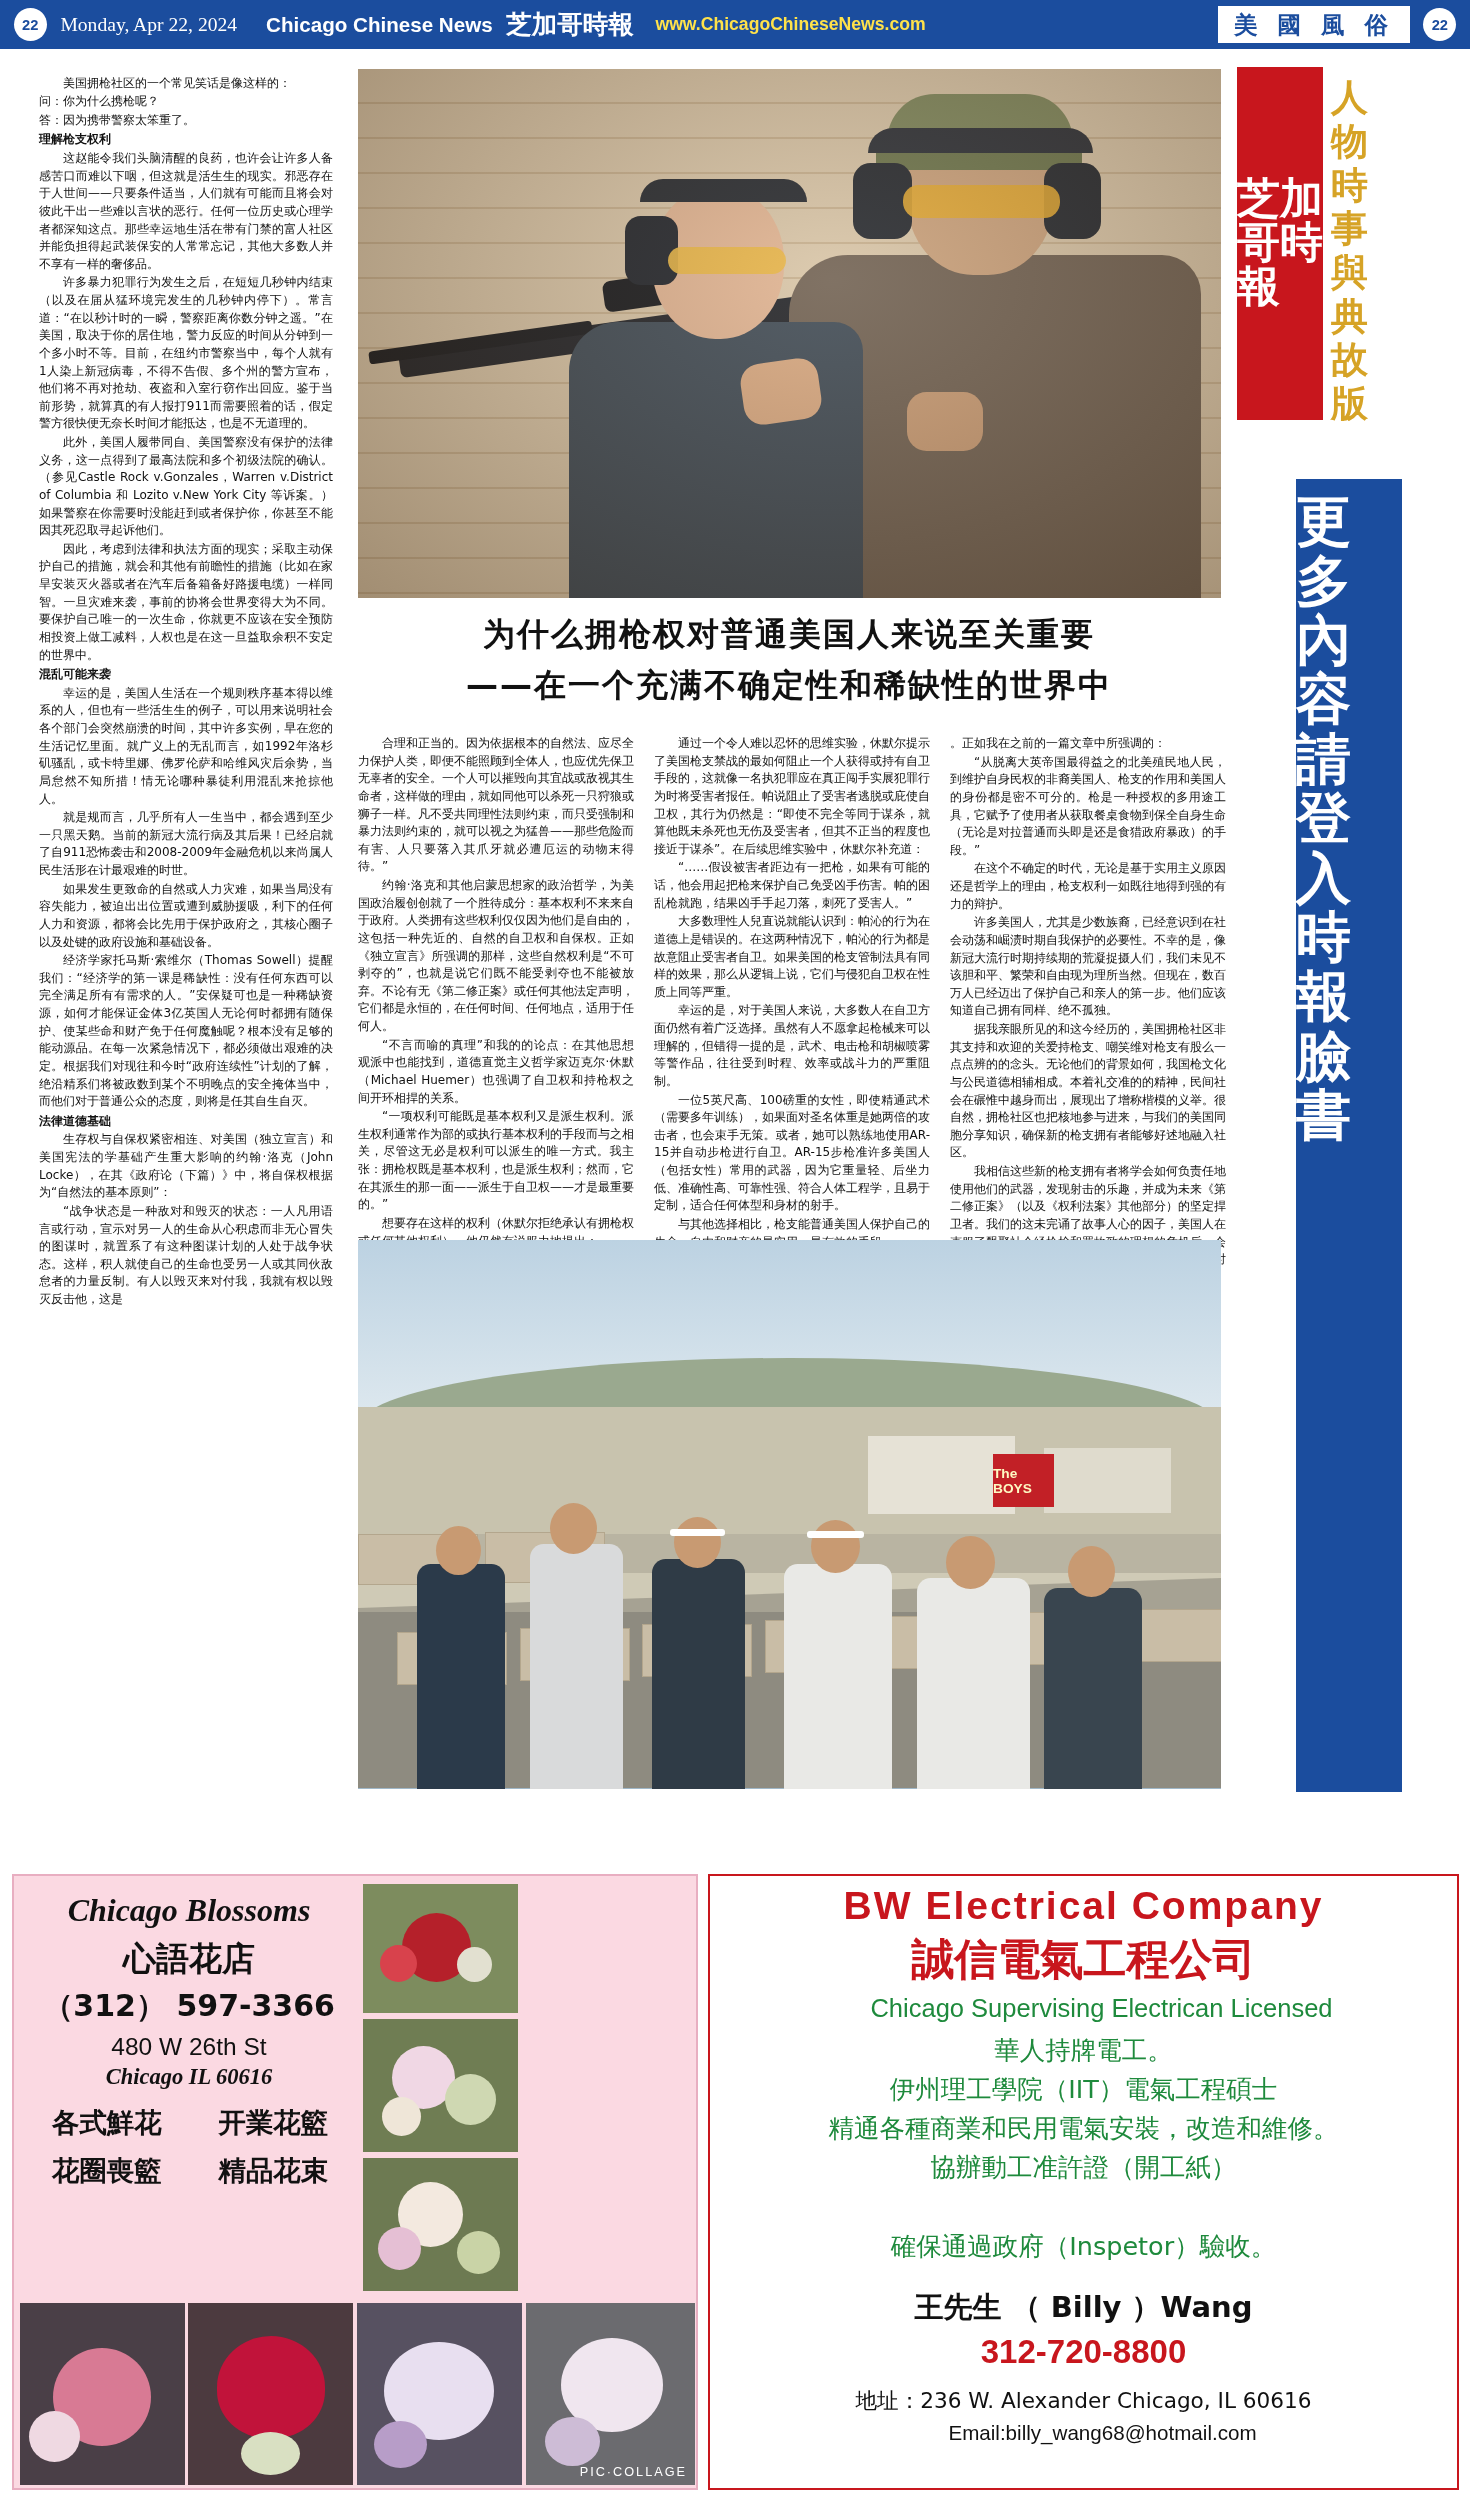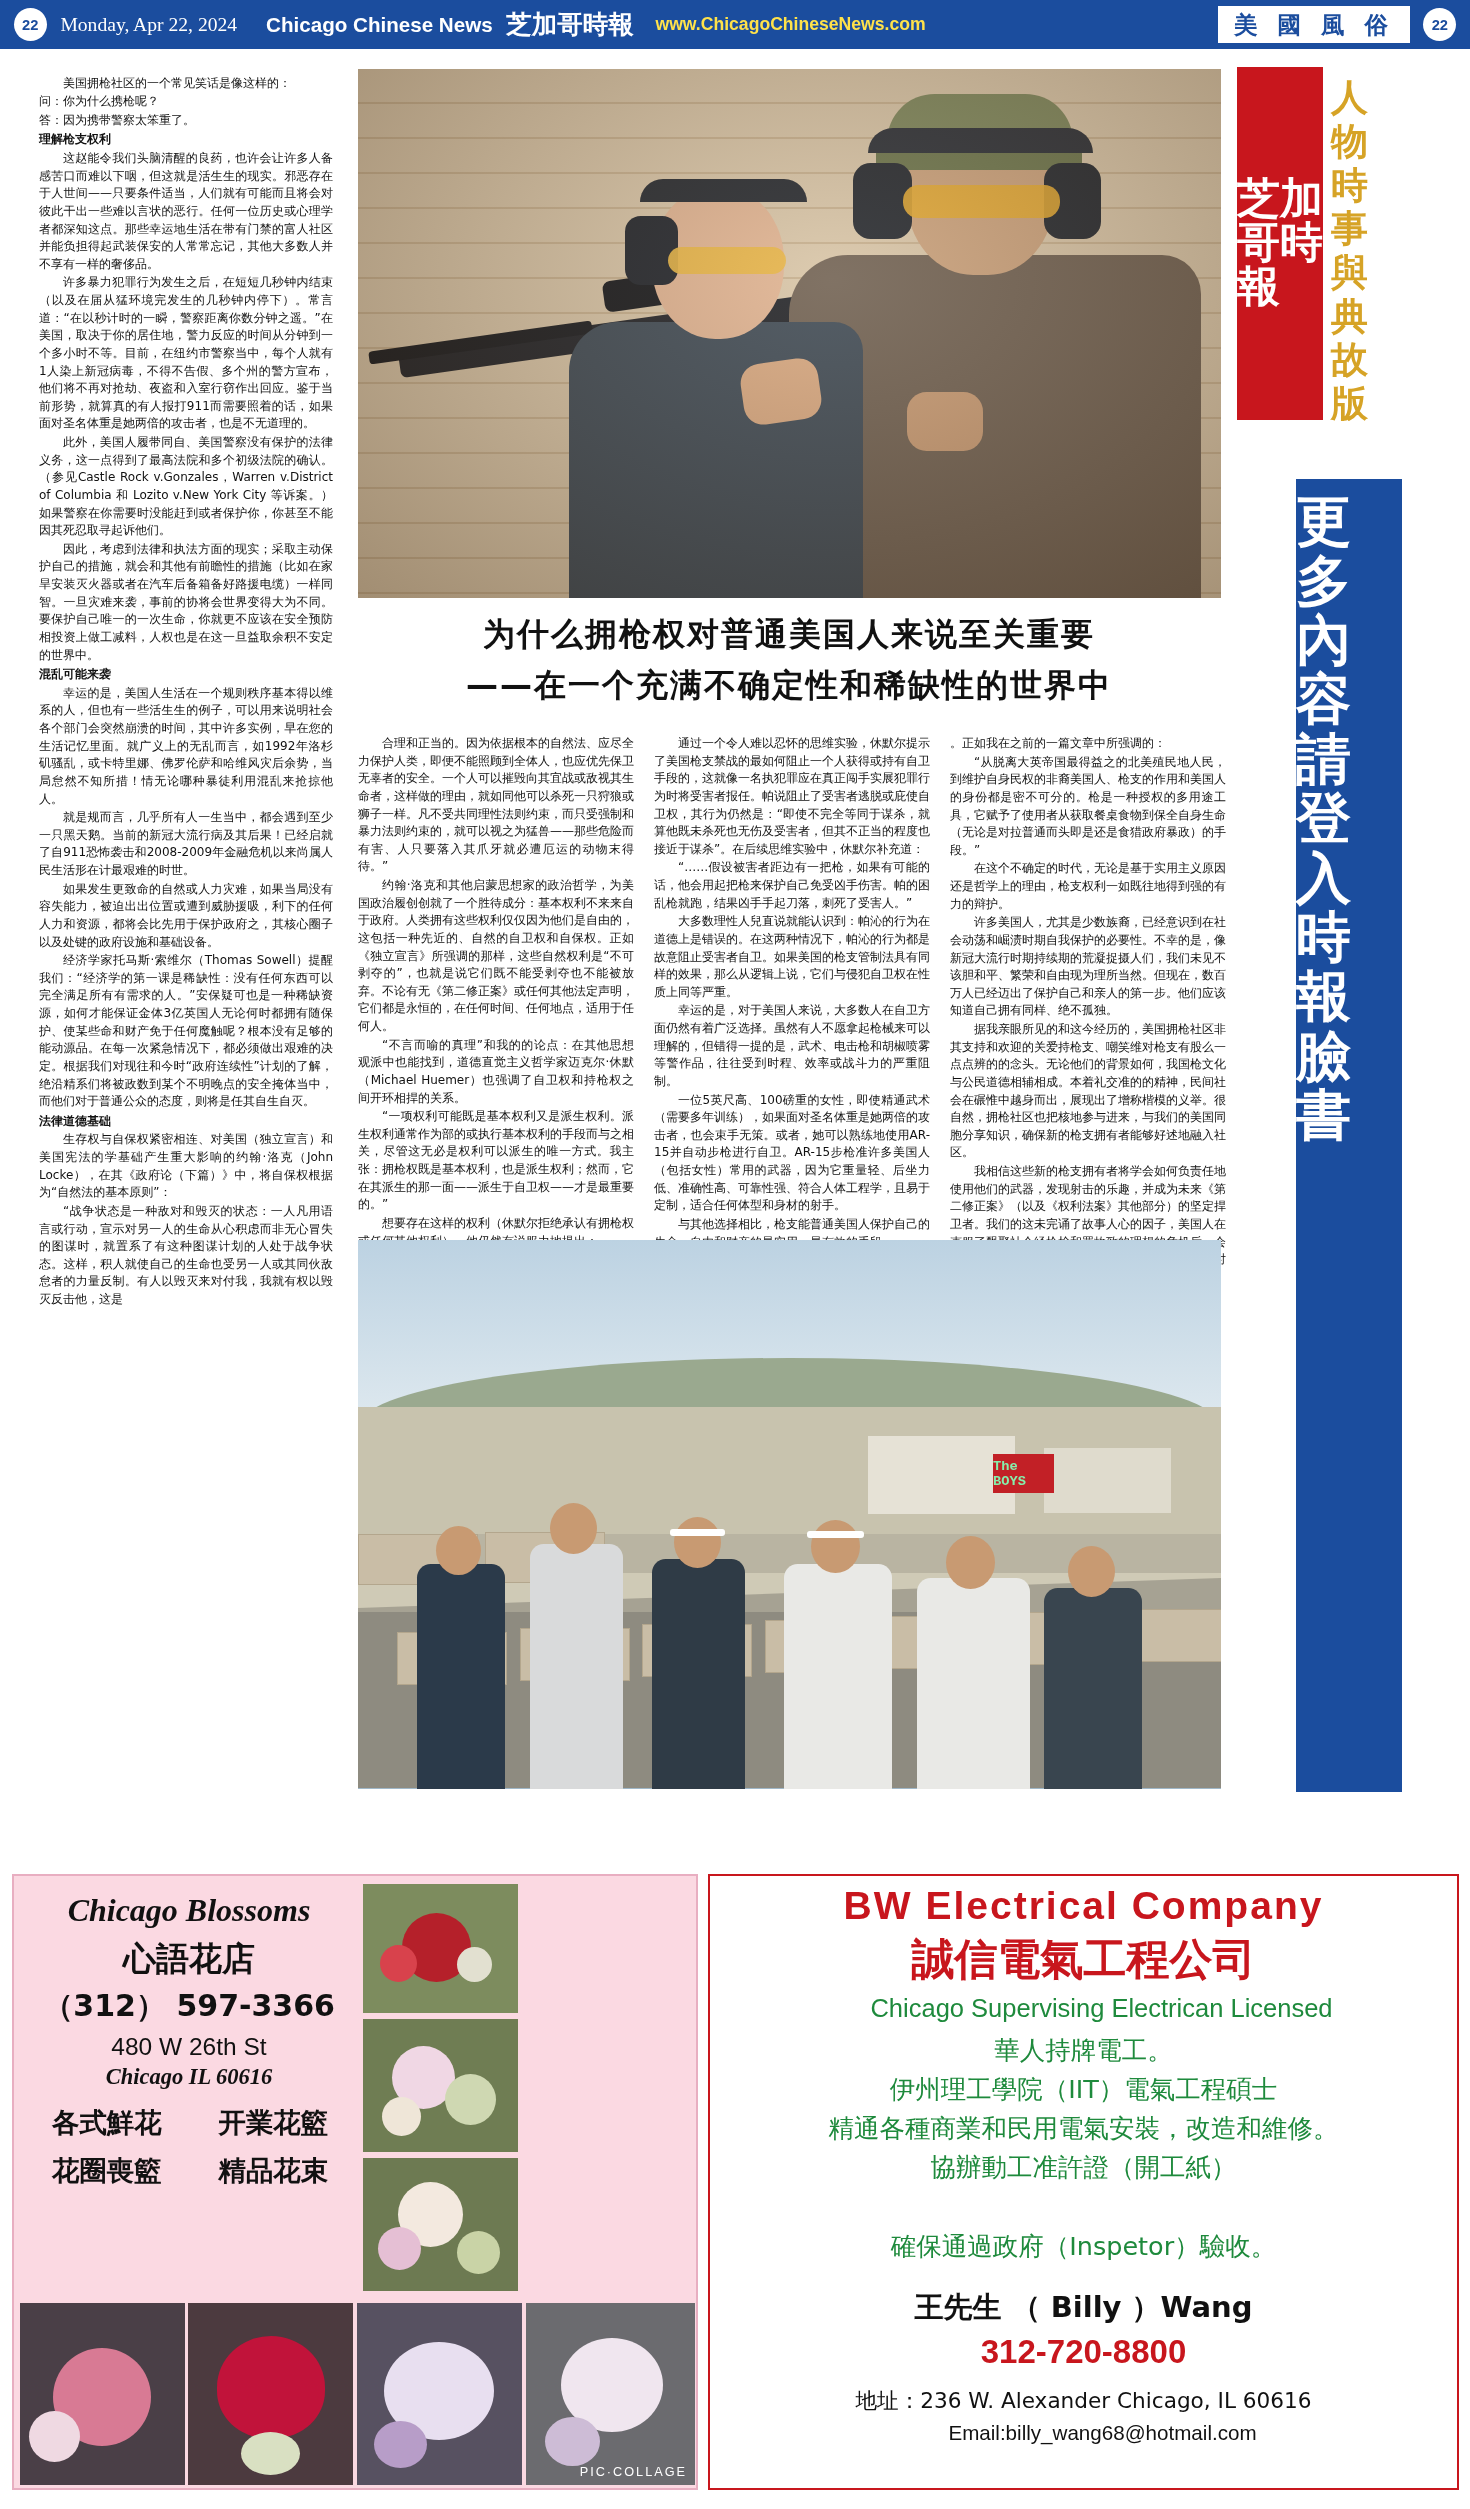--- a/index.html
+++ b/index.html
@@ -65,21 +65,21 @@
 
   
   .photo2{position:absolute;left:358px;top:1191px;width:863px;height:549px;overflow:hidden;background:#9fb7c8;}
   .ph2-sky{position:absolute;left:0;top:0;width:863px;height:186px;background:linear-gradient(#bcd2e2,#dfe9ef);}
   .ph2-hills{position:absolute;left:0;top:118px;width:863px;height:69px;background:#9aa98f;border-radius:50% 50% 0 0 / 100% 100% 0 0;}
   .ph2-town{position:absolute;left:0;top:167px;width:863px;height:196px;background:#c8c3ae;}
   .ph2-road{position:absolute;left:0;top:294px;width:863px;height:69px;background:#b9b4a2;}
   .ph2-lot{position:absolute;left:0;top:333px;width:863px;height:88px;background:#cfcab6;}
   .ph2-bldg1{position:absolute;left:510px;top:196px;width:147px;height:78px;background:#e6e2d6;}
   .ph2-bldg2{position:absolute;left:686px;top:208px;width:127px;height:65px;background:#dfdbcd;}
-  .ph2-sign{position:absolute;left:635px;top:214px;width:61px;height:39px;background:#c22026;color:#86efac;font-size:13.7px;font-weight:bold;display:flex;align-items:center;justify-content:center;font-family:Liberation Mono, monospace;}
+  .ph2-sign{position:absolute;left:635px;top:214px;width:61px;height:53px;background:#c22026;color:#fef9c3;font-size:13.7px;font-weight:bold;display:flex;align-items:center;justify-content:center;font-family:Liberation Sans, sans-serif;}
   .ph2-roof{position:absolute;left:0;top:372px;width:863px;height:176px;background:#8e8b80;}
   .ph2-parapet{position:absolute;left:0;top:353px;width:863px;height:59px;background:#a6a293;transform:skewY(-2deg);}
   .ph2-person{position:absolute;bottom:0;background:#2b3a4a;border-radius:13.7px 13.7px 0 0;}
   .ph2-white{background:#e9e9e6;}
   .ph2-head{position:absolute;border-radius:50%;background:#c89a72;}
   .ph2-band{position:absolute;height:6.9px;background:#fff;border-radius:2.9px;}
   .ph2-bar{position:absolute;background:#c9bda6;border:1px solid #b3a68d;}
 
   
   .vbanner{position:absolute;left:1237px;top:17.6px;width:208px;height:1735px;}
@@ -129,21 +129,21 @@
   </div>
 
   <div class="body-area">
 
     <div class="col-a">
       <p>美国拥枪社区的一个常见笑话是像这样的：</p>
       <p class="nohead">问：你为什么携枪呢？</p>
       <p class="nohead">答：因为携带警察太笨重了。</p>
       <p class="sub">理解枪支权利</p>
       <p>这赵能令我们头脑清醒的良药，也许会让许多人备感苦口而难以下咽，但这就是活生生的现实。邪恶存在于人世间——只要条件适当，人们就有可能而且将会对彼此干出一些难以言状的恶行。任何一位历史或心理学者都深知这点。那些幸运地生活在带有门禁的富人社区并能负担得起武装保安的人常常忘记，其他大多数人并不享有一样的奢侈品。</p>
-      <p>许多暴力犯罪行为发生之后，在短短几秒钟内结束（以及在届从猛环境完发生的几秒钟内停下）。常言道：“在以秒计时的一瞬，警察距离你数分钟之遥。”在美国，取决于你的居住地，警力反应的时间从分钟到一个多小时不等。目前，在纽约市警察当中，每个人就有1人染上新冠病毒，不得不告假、多个州的警方宣布，他们将不再对抢劫、夜盗和入室行窃作出回应。鉴于当前形势，就算真的有人报打911而需要照着的话，如果面对圣名体重是她两倍的攻击者，也是不无道理的。</p>
+      <p>许多暴力犯罪行为发生之后，在短短几秒钟内结束（以及在届从猛环境完发生的几秒钟内停下）。常言道：“在以秒计时的一瞬，警察距离你数分钟之遥。”在美国，取决于你的居住地，警力反应的时间从分钟到一个多小时不等。目前，在纽约市警察当中，每个人就有1人染上新冠病毒，不得不告假、多个州的警方宣布，他们将不再对抢劫、夜盗和入室行窃作出回应。鉴于当前形势，就算真的有人报打911而需要照着的话，假定警方很快便无奈长时间才能抵达，也是不无道理的。</p>
       <p>此外，美国人履带同自、美国警察没有保护的法律义务，这一点得到了最高法院和多个初级法院的确认。（参见Castle Rock v.Gonzales，Warren v.District of Columbia 和 Lozito v.New York City 等诉案。）如果警察在你需要时没能赶到或者保护你，你甚至不能因其死忍取寻起诉他们。</p>
       <p>因此，考虑到法律和执法方面的现实；采取主动保护自己的措施，就会和其他有前瞻性的措施（比如在家旱安装灭火器或者在汽车后备箱备好路援电缆）一样同智。一旦灾难来袭，事前的协将会世界变得大为不同。要保护自己唯一的一次生命，你就更不应该在安全预防相投资上做工减料，人权也是在这一旦益取余积不安定的世界中。</p>
       <p class="sub">混乱可能来袭</p>
       <p>幸运的是，美国人生活在一个规则秩序基本得以维系的人，但也有一些活生生的例子，可以用来说明社会各个部门会突然崩溃的时间，其中许多实例，早在您的生活记忆里面。就广义上的无乱而言，如1992年洛杉矶骚乱，或卡特里娜、佛罗伦萨和哈维风灾后余势，当局怠然不知所措！情无论哪种暴徒利用混乱来抢掠他人。</p>
       <p>就是规而言，几乎所有人一生当中，都会遇到至少一只黑天鹅。当前的新冠大流行病及其后果！已经启就了自911恐怖袭击和2008-2009年金融危机以来尚属人民生活形在计最艰难的时世。</p>
       <p>如果发生更致命的自然或人力灾难，如果当局没有容失能力，被迫出出位置或遭到威胁援吸，利下的任何人力和资源，都将会比先用于保护政府之，其核心圈子以及处键的政府设施和基础设备。</p>
       <p>经济学家托马斯·索维尔（Thomas Sowell）提醒我们：“经济学的第一课是稀缺性：没有任何东西可以完全满足所有有需求的人。”安保疑可也是一种稀缺资源，如何才能保证金体3亿英国人无论何时都拥有随保护、使某些命和财产免于任何魔触呢？根本没有足够的能动源品。在每一次紧急情况下，都必须做出艰难的决定。根据我们对现往和今时“政府连续性”计划的了解，绝沿精系们将被政数到某个不明晚点的安全掩体当中，而他们对于普通公众的态度，则将是任其自生自灭。</p>
       <p class="sub">法律道德基础</p>
       <p>生存权与自保权紧密相连、对美国（独立宣言）和美国宪法的学基础产生重大影响的约翰·洛克（John Locke），在其《政府论（下篇）》中，将自保权根据为“自然法的基本原则”：</p>
       <p>“战争状态是一种敌对和毁灭的状态：一人凡用语言或行动，宣示对另一人的生命从心积虑而非无心冒失的图谋时，就置系了有这种图谋计划的人处于战争状态。这样，积人就使自己的生命也受另一人或其同伙敌怠者的力量反制。有人以毁灭来对付我，我就有权以毁灭反击他，这是</p>

